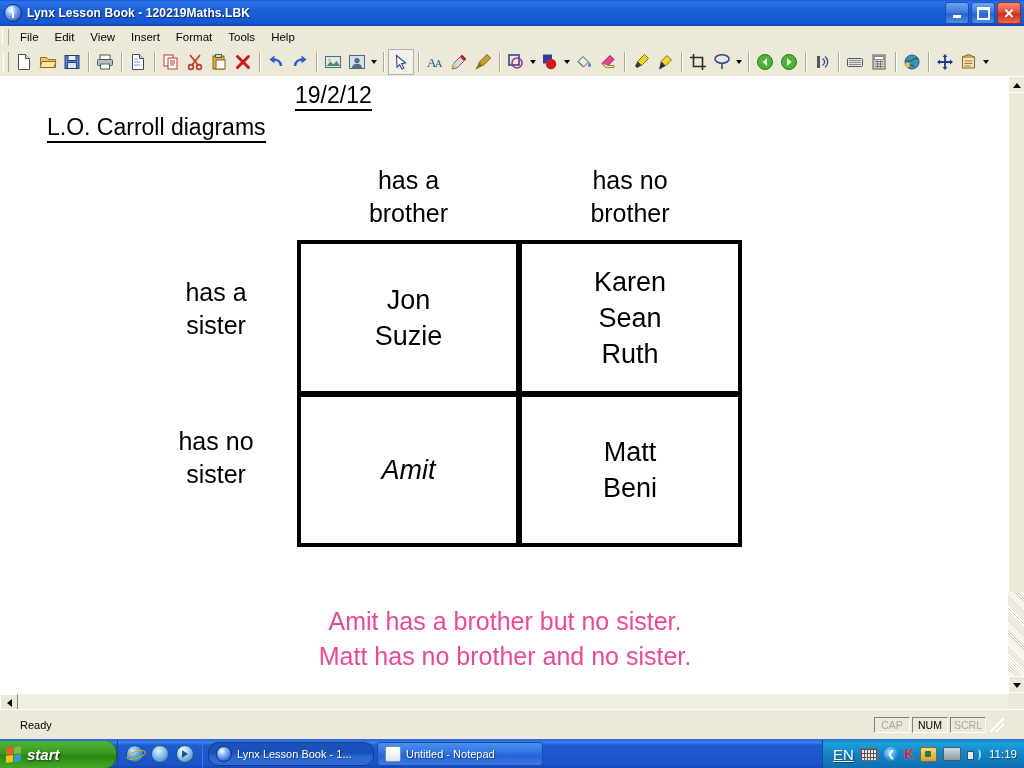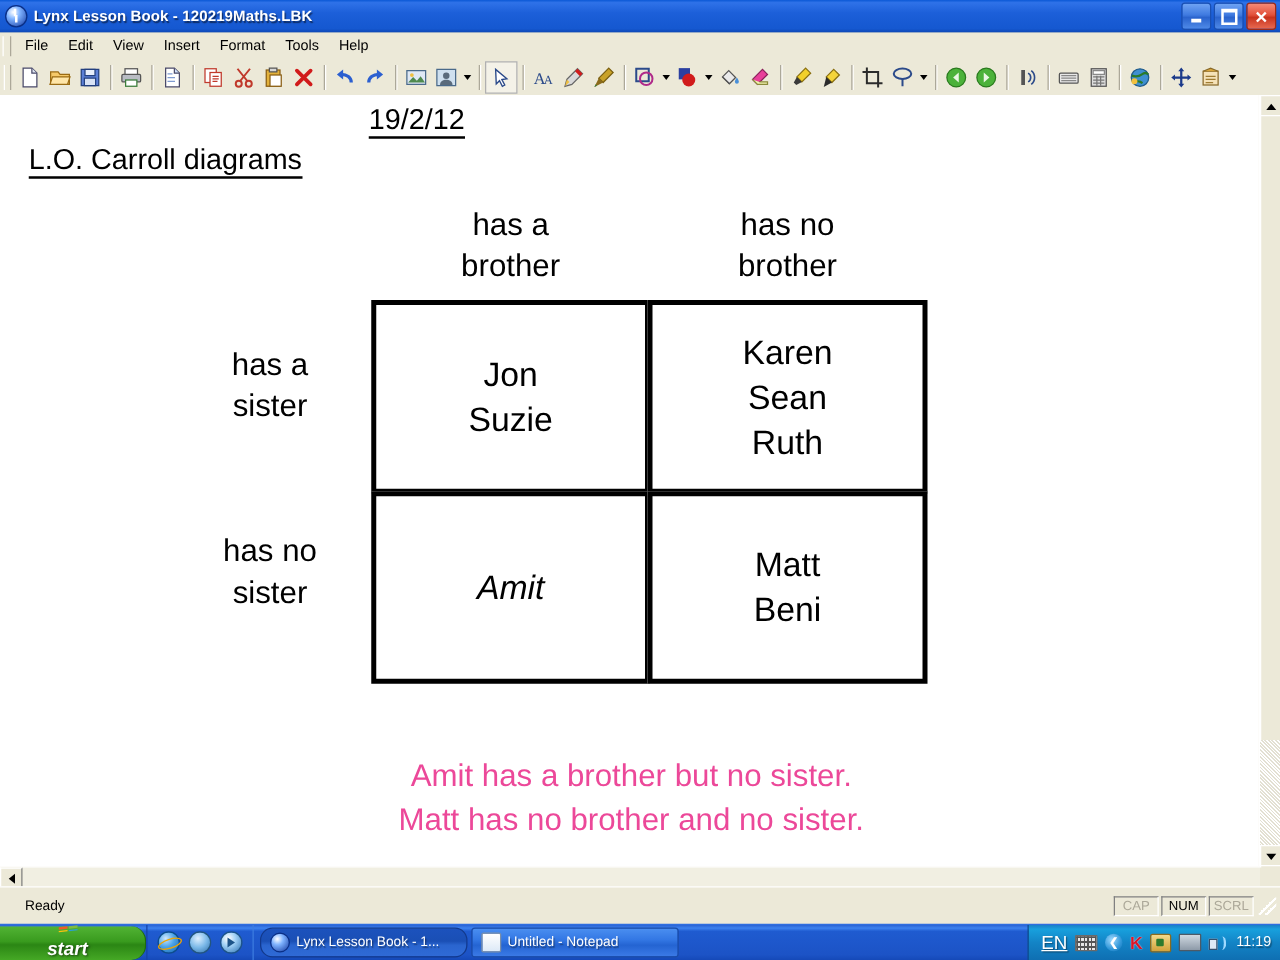--- a/index.html
+++ b/index.html
@@ -170,21 +170,21 @@
   
   .sb-corner { position: absolute; right: 0; bottom: 58px; width: 16px; height: 16px; background: #ece9d8; }
 
   
   .statusbar {
     position: absolute; left: 0; bottom: 28px; width: 1024px; height: 30px;
     background: #ece9d8; border-top: 1px solid #ffffff;
     display: flex; align-items: center;
   }
   .status-text { font-size: 11px; color: #000; padding-left: 20px; }
-  .status-right { margin-left: auto; display: flex; align-items: center; padding-right: 3px; }
+  .status-right { margin-left: auto; display: flex; align-items: center; padding-right: 20px; }
   .status-ind {
     width: 34px; text-align: center; font-size: 10.5px;
     border: 1px solid #ffffff; border-top-color: #808080; border-left-color: #808080;
     margin-left: 2px; padding: 1px 0;
   }
   .status-ind.off { color: #aca899; }
   .status-ind.on { color: #000; }
   .grip {
     width: 14px; height: 14px; margin-left: 4px;
     background:
@@ -200,21 +200,20 @@
     border-top: 1px solid #2f6ee0;
   }
   .start-btn {
     height: 27px; min-width: 96px; padding: 0 14px 0 6px;
     background: linear-gradient(to bottom, #52b335 0%, #399b1e 45%, #2b8614 55%, #45a825 100%);
     border-right: 1px solid #1d6a0f;
     border-top-right-radius: 12px; border-bottom-right-radius: 12px;
     display: flex; align-items: center; gap: 6px;
     color: #fff; font-style: italic; font-weight: bold; font-size: 15px;
     text-shadow: 1px 1px 2px rgba(0,0,0,.6);
-    flex-direction: column;
   }
   .flag {
     width: 15px; height: 15px; display: grid;
     grid-template-columns: 1fr 1fr; grid-template-rows: 1fr 1fr; gap: 1px;
     transform: skewY(-6deg);
   }
   .flag i { display:block; }
   .flag i:nth-child(1){ background:#f05a28; }
   .flag i:nth-child(2){ background:#7fbb42; }
   .flag i:nth-child(3){ background:#ffc20e; }
@@ -577,21 +576,21 @@
     </div>
     <div class="tb-drop"></div>
   </div>
 
   <div class="canvas-wrap">
     <div class="page">
 
       <div class="hdr-line" style="left:294px; top:6px;">
         <span class="hdr-text">19/2/12</span>
       </div>
-      <div class="hdr-line" style="left:22px; top:38px;">
+      <div class="hdr-line" style="left:46px; top:38px;">
         <span class="hdr-text">L.O. Carroll diagrams</span>
       </div>
 
       <div class="coltitle" style="left:296px; top:88px; width:223px;">
         <div>has a</div>
         <div>brother</div>
       </div>
       <div class="coltitle" style="left:517px; top:88px; width:224px;">
         <div>has no</div>
         <div>brother</div>

